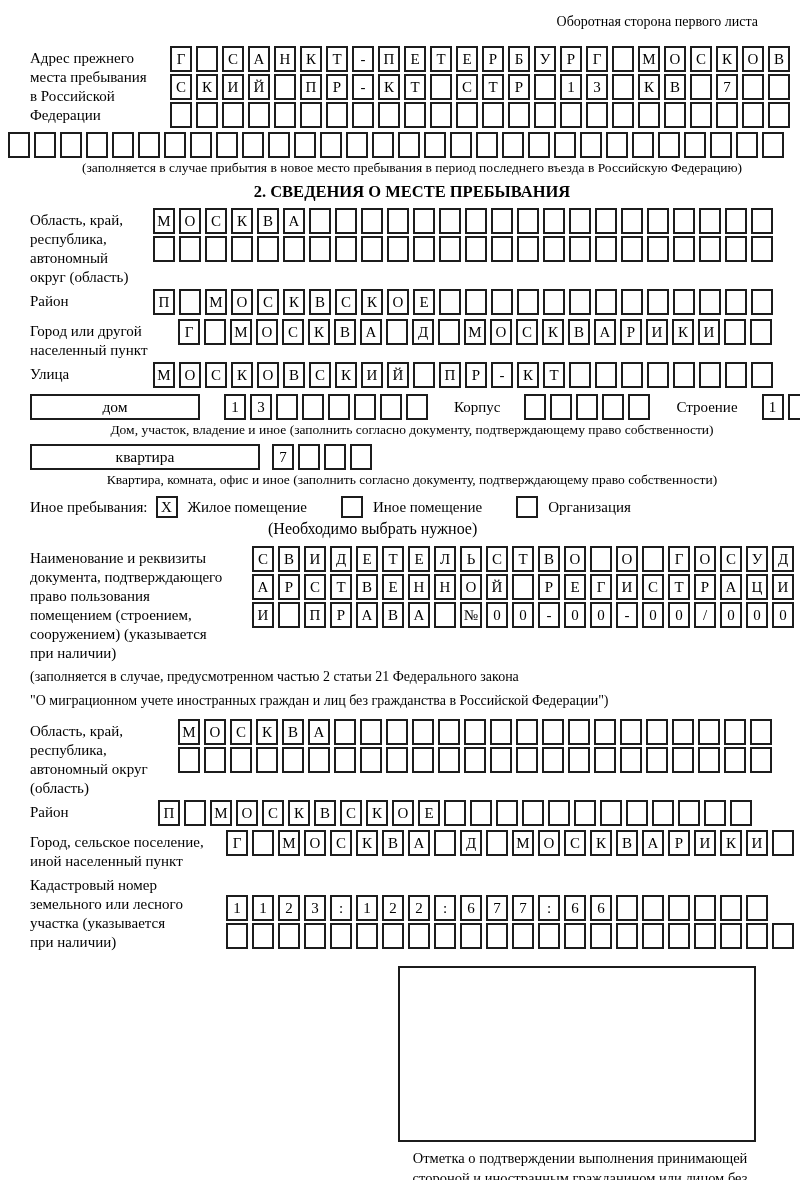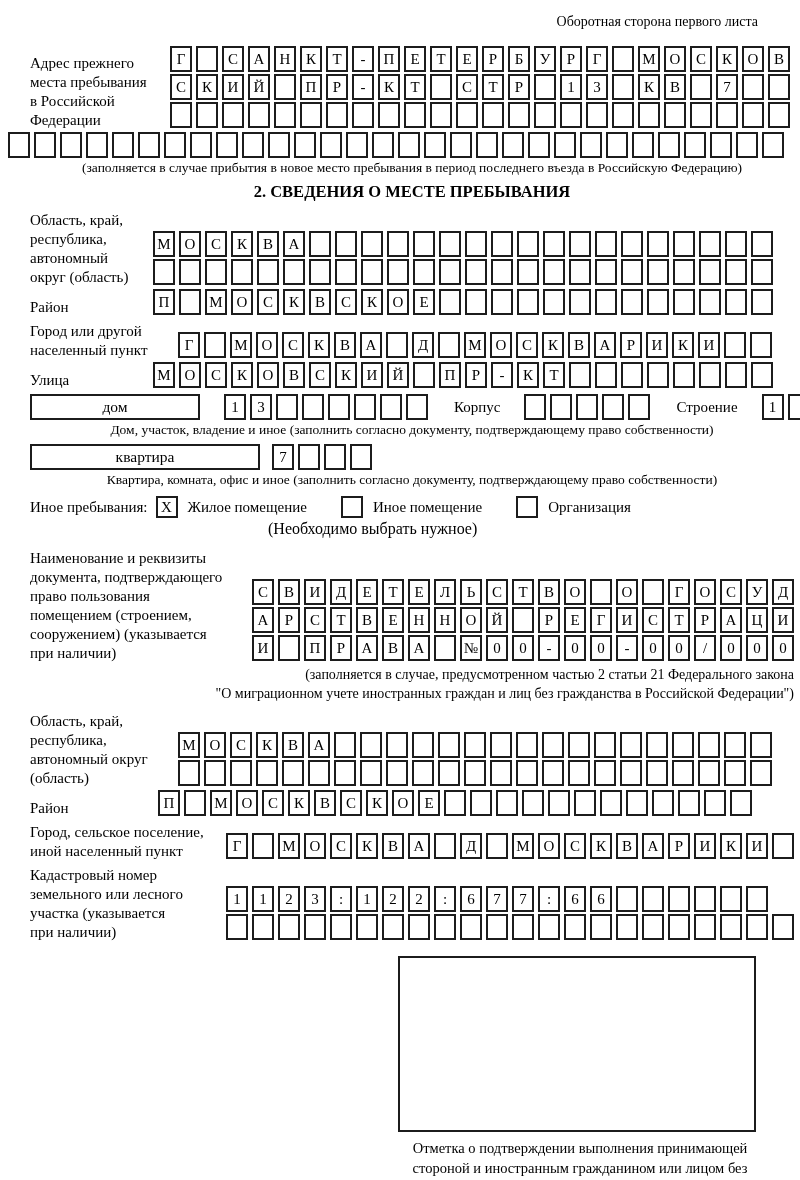--- a/index.html
+++ b/index.html
@@ -1,39 +1,39 @@
 <!DOCTYPE html>
 <html><head>
 <meta charset="utf-8">
 <style>
   html,body{margin:0;padding:0;background:#ffffff;color:#000;}
   body{width:800px;height:1180px;overflow:hidden;font-family:"Liberation Serif","DejaVu Serif",serif;}
   .page{box-sizing:border-box;width:800px;height:1180px;padding:14px 6px 0 30px;}
   .top-note{text-align:right;padding-right:36px;font-size:14px;margin-bottom:16px;}
-  .row{display:flex;align-items:flex-end;margin-bottom:2px;}
+  .row{display:flex;align-items:flex-start;margin-bottom:2px;}
   .lbl{font-size:15px;line-height:19px;white-space:pre-line;flex:0 0 auto;padding-top:3px;}
   .w140{width:140px;} .w123{width:123px;} .w148{width:148px;} .w222{width:222px;} .w196{width:196px;} .w128{width:128px;}
   .grids{flex:0 0 auto;}
   .cellrow{display:flex;height:26px;margin-bottom:2px;}
   .cell{box-sizing:border-box;width:22px;height:26px;border:2px solid #1c1c1c;margin-right:4px;
         display:flex;align-items:center;justify-content:center;font-size:15px;line-height:1;flex:0 0 auto;}
   .fullrow{margin-left:-22px;}
   .caption{font-size:13.5px;text-align:center;margin:2px 0 6px 0;line-height:16px;}
   .heading{font-weight:bold;text-align:center;font-size:16.5px;margin:6px 0 6px 0;}
   .namedbox{box-sizing:border-box;border:2px solid #1c1c1c;height:26px;display:flex;align-items:center;
             justify-content:center;font-size:15.5px;flex:0 0 auto;}
   .housebox{width:170px;margin-right:8px;}
   .aptbox{width:230px;margin-right:12px;}
   .inline-lbl{font-size:15px;line-height:26px;margin:0 8px 0 6px;flex:0 0 auto;}
   .chkrow{display:flex;align-items:center;margin:8px 0 0 0;}
   .chk{box-sizing:border-box;width:22px;height:22px;border:2px solid #1c1c1c;display:flex;align-items:center;
        justify-content:center;font-size:15px;margin:0 10px 0 8px;flex:0 0 auto;}
   .chklbl{font-size:15px;margin-right:26px;}
   .chk-caption{font-size:16px;margin:2px 0 8px 238px;}
-  .fact-caption{font-size:14px;text-align:right;line-height:19px;margin-bottom:6px;white-space:pre-line;}
+  .fact-caption{font-size:14px;text-align:left;line-height:24px;margin-bottom:6px;white-space:pre-line;}
   .stamp{box-sizing:border-box;width:358px;height:176px;border:2px solid #1c1c1c;margin:14px 0 6px 368px;}
   .stamp-caption{width:420px;margin-left:340px;text-align:center;font-size:14.5px;line-height:20px;white-space:pre-line;}
 </style>
 </head>
 <body>
 
 <div class="page">
 
   <div class="top-note">Оборотная сторона первого листа</div>
 

